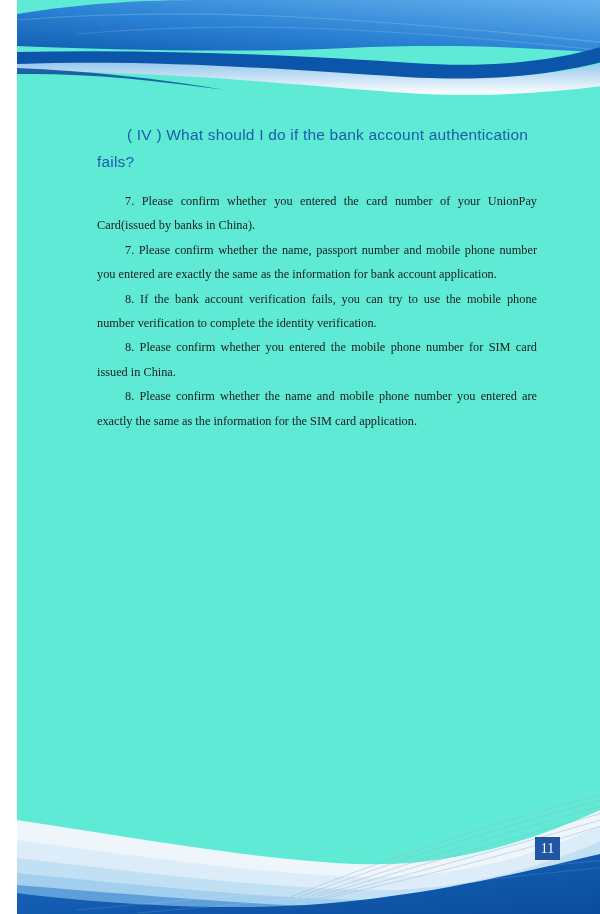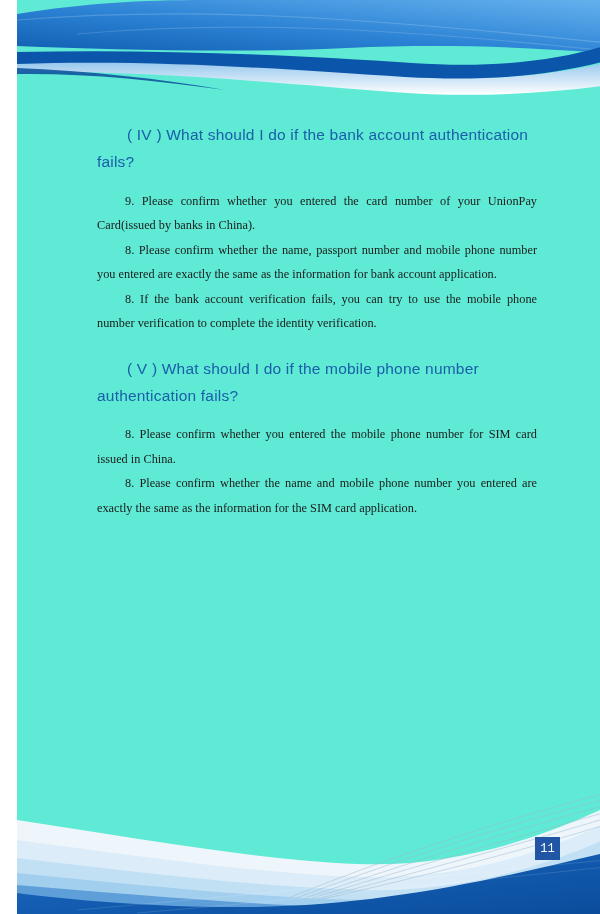--- a/index.html
+++ b/index.html
@@ -46,22 +46,22 @@
     text-indent: 28px;
   }
   .page-badge {
     position: absolute;
     left: 518px;
     top: 837px;
     width: 25px;
     height: 23px;
     background: #2156a5;
     color: #ffffff;
-    font-family: Liberation Mono, monospace;
-    font-size: 12px;
+    font-family: Liberation Serif, serif;
+    font-size: 14px;
     display: flex;
     align-items: center;
     justify-content: center;
     z-index: 3;
   }
 </style>
 </head>
 <body>
 
 <div class="page">
@@ -82,26 +82,25 @@
     <path d="M0,20 C150,8 300,12 600,44" fill="none" stroke="#ffffff" stroke-opacity="0.18" stroke-width="1.2"></path>
     <path d="M60,34 C220,20 380,28 600,52" fill="none" stroke="#ffffff" stroke-opacity="0.15" stroke-width="1.2"></path>
     <path d="M0,62 C140,57 280,68 390,76 C480,82 545,74 600,60 L600,84 C530,94 455,98 375,92 C275,85 140,70 0,72 Z" fill="url(#lgBandD)"></path>
     <path d="M0,52 C140,49 280,55 395,63 C485,69 550,59 600,42 L600,58 C545,74 480,82 388,77 C280,70 140,59 0,64 Z" fill="#0b55ab"></path>
     <path d="M0,68 C70,71 140,78 208,90 C138,80 68,73 0,74 Z" fill="#11549f" fill-opacity="0.9"></path>
   </svg>
 
   <main class="content">
     <section class="section-iv">
       <h1 class="heading">( IV ) What should I do if the bank account authentication fails?</h1>
-      <p class="body-para">9. Please confirm whether you entered the card number of your UnionPay Card(issued by banks in China).</p>
-      <p class="body-para">8. Please confirm whether the name, passport number and mobile phone number you entered are exactly the same as the information for bank account application.</p>
+      <p class="body-para">7. Please confirm whether you entered the card number of your UnionPay Card(issued by banks in China).</p>
+      <p class="body-para">7. Please confirm whether the name, passport number and mobile phone number you entered are exactly the same as the information for bank account application.</p>
       <p class="body-para">8. If the bank account verification fails, you can try to use the mobile phone number verification to complete the identity verification.</p>
     </section>
     <section class="section-v">
-      <h1 class="heading">( V ) What should I do if the mobile phone number authentication fails?</h1>
       <p class="body-para">8. Please confirm whether you entered the mobile phone number for SIM card issued in China.</p>
       <p class="body-para">8. Please confirm whether the name and mobile phone number you entered are exactly the same as the information for the SIM card application.</p>
     </section>
   </main>
 
   <svg class="footer-art" width="600" height="150" viewBox="0 0 600 150" xmlns="http://www.w3.org/2000/svg">
     <defs>
       <linearGradient id="lgFootDark" x1="0%" y1="0%" x2="100%" y2="100%">
         <stop offset="0%" stop-color="#1b6ac4"></stop>
         <stop offset="100%" stop-color="#0a4c9b"></stop>

